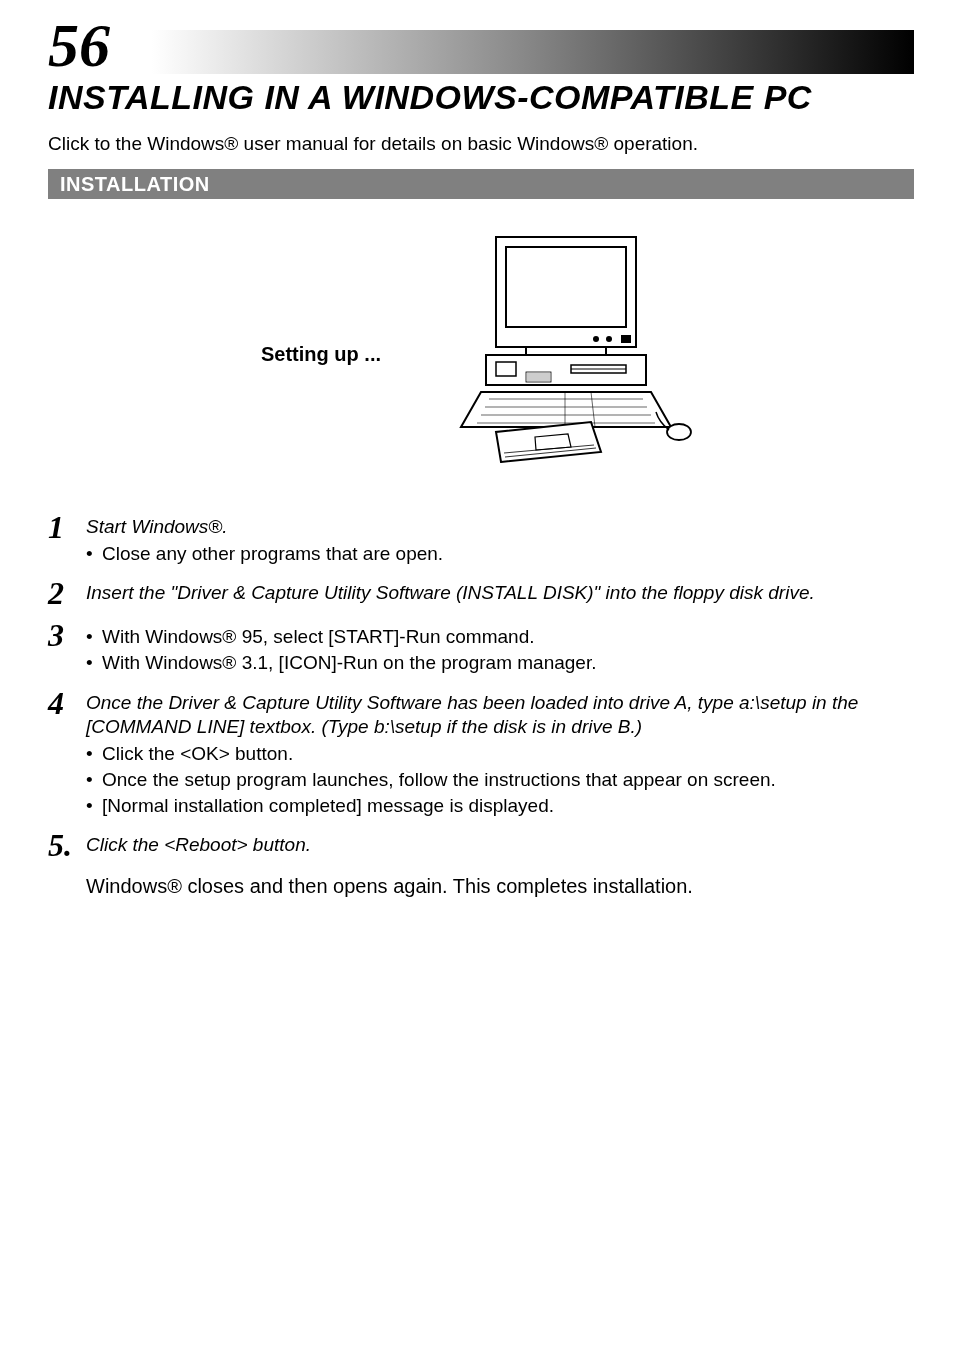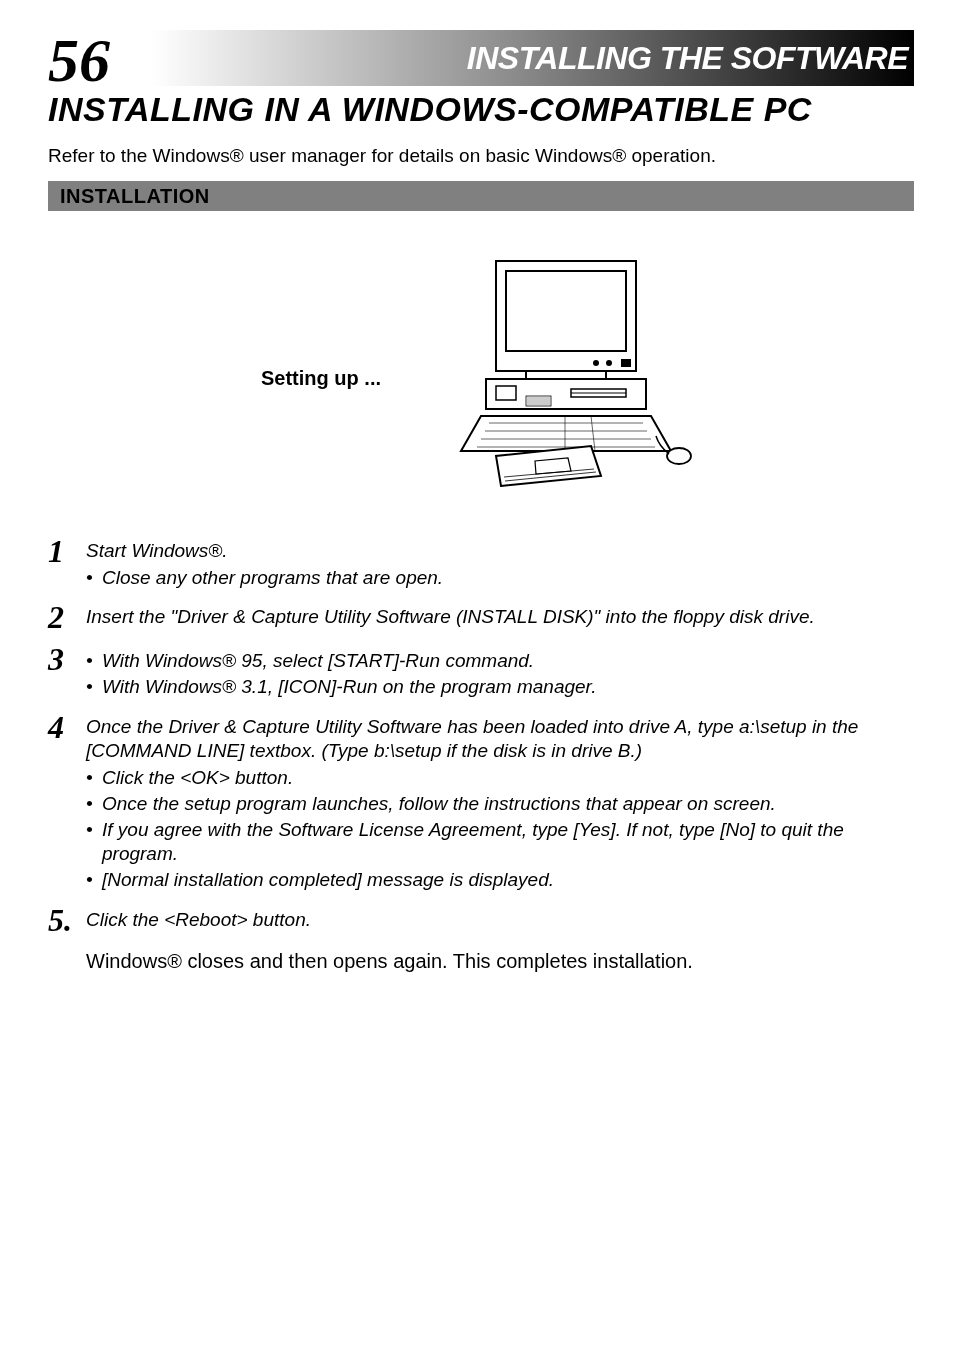--- a/index.html
+++ b/index.html
@@ -10,22 +10,22 @@
     color: #000;
     width: 954px;
   }
   .page {
     padding: 30px 40px 40px 48px;
     box-sizing: border-box;
     width: 954px;
   }
   .header-bar {
     display: flex;
-    align-items: center;
-    height: 56px;
+    align-items: flex-end;
+    height: 44px;
     background: linear-gradient(to right, #fff 0%, #fff 12%, #888 55%, #000 100%);
     position: relative;
   }
   .page-number {
     font-family: "Bodoni MT", "Didot", "Georgia", serif;
     font-style: italic;
     font-weight: bold;
     font-size: 62px;
     line-height: 1;
     color: #000;
@@ -51,27 +51,27 @@
     font-size: 34px;
     letter-spacing: 0.5px;
     margin: 4px 0 16px 0;
   }
   .intro {
     font-size: 19px;
     margin: 0 0 14px 0;
   }
   .subhead-bar {
     background: #808080;
-    color: #000000;
+    color: #ffffff;
     font-family: "Arial Black", sans-serif;
     font-weight: 900;
     font-size: 20px;
     padding: 4px 12px 3px 12px;
     letter-spacing: 0.5px;
-    margin-bottom: 40px;
+    margin-bottom: 28px;
   }
   .figure-row {
     display: flex;
     align-items: center;
     justify-content: center;
     gap: 60px;
     margin: 10px 0 30px 0;
   }
   .figure-caption {
     font-weight: bold;
@@ -106,21 +106,20 @@
     padding-top: 4px;
   }
   .step-body p {
     margin: 0 0 2px 0;
     font-style: italic;
   }
   .bullets {
     margin: 2px 0 0 0;
     padding: 0;
     list-style: none;
-    font-style: italic;
   }
   .bullets li {
     position: relative;
     padding-left: 16px;
     margin-bottom: 1px;
   }
   .bullets li::before {
     content: "•";
     position: absolute;
     left: 0;
@@ -132,26 +131,25 @@
     line-height: 1.3;
   }
 </style>
 </head>
 <body>
 
 <div class="page">
 
   <div class="header-bar">
     <div class="page-number">56</div>
-    <div class="chapter-title">INSTALLING THE SOFTWARE</div>
   </div>
 
   <div class="section-title">INSTALLING IN A WINDOWS-COMPATIBLE PC</div>
 
-  <p class="intro">Refer to the Windows® user manager for details on basic Windows® operation.</p>
+  <p class="intro">Click to the Windows® user manual for details on basic Windows® operation.</p>
 
   <div class="subhead-bar">INSTALLATION</div>
 
   <div class="figure-row">
     <div class="figure-caption">Setting up ...</div>
     <div>
       <svg class="computer-svg" viewBox="0 0 260 250">
 
         <rect x="55" y="10" width="140" height="110" fill="#fff" stroke="#000" stroke-width="2"></rect>
         <rect x="65" y="20" width="120" height="80" fill="#fff" stroke="#000" stroke-width="2"></rect>
@@ -221,21 +219,20 @@
       </div>
     </div>
 
     <div class="step">
       <div class="step-num">4</div>
       <div class="step-body">
         <p>Once the Driver &amp; Capture Utility Software has been loaded into drive A, type a:\setup in the [COMMAND LINE] textbox. (Type b:\setup if the disk is in drive B.)</p>
         <ul class="bullets">
           <li>Click the &lt;OK&gt; button.</li>
           <li>Once the setup program launches, follow the instructions that appear on screen.</li>
-          <li>If you agree with the Software License Agreement, type [Yes]. If not, type [No] to quit the program.</li>
           <li>[Normal installation completed] message is displayed.</li>
         </ul>
       </div>
     </div>
 
     <div class="step">
       <div class="step-num">5.</div>
       <div class="step-body">
         <p>Click the &lt;Reboot&gt; button.</p>
       </div>

